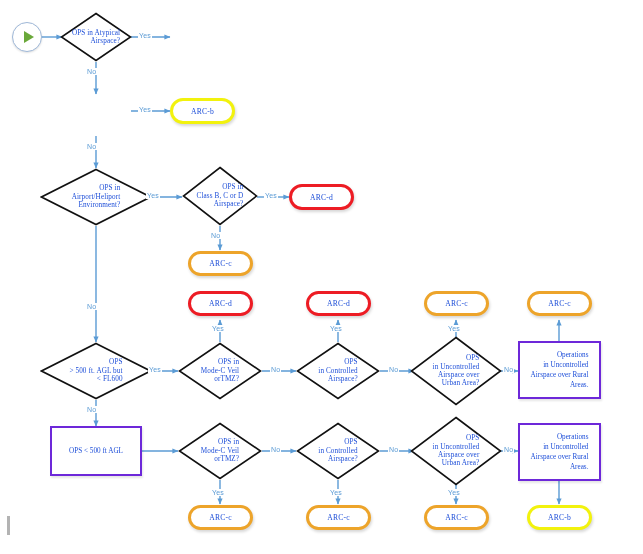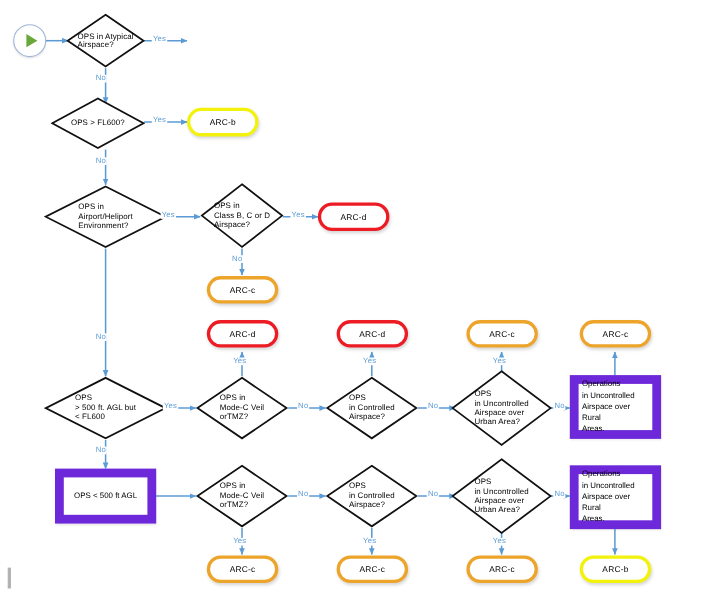--- a/index.html
+++ b/index.html
@@ -26,22 +26,23 @@
     pointer-events: none;
   }
 
   
   .node {
     position: absolute;
     box-sizing: border-box;
     display: flex;
     align-items: center;
     justify-content: center;
-    text-align: left;
-    color: #000000;
+    text-align: right;
+    color: #1d4ed8;
+    font-family: Liberation Serif, serif;
   }
 
   
   .diamond {
     background: transparent;
   }
   .diamond .dshape {
     position: absolute;
     left: 0; top: 0;
     width: 100%; height: 100%;
@@ -62,21 +63,21 @@
     border-style: solid;
     border-width: 3px;
     background: #ffffff;
     font-size: 7.6px;
     letter-spacing: 0.2px;
     box-shadow: 1px 2px 3px rgba(0,0,0,0.16);
   }
 
   
   .rect {
-    border: 8px solid #6d28d9;
+    border: 2px solid #6d28d9;
     background: #ffffff;
     font-size: 7.2px;
     line-height: 1.42;
     white-space: pre-line;
     padding: 0 3px;
     box-shadow: 1px 2px 2px rgba(0,0,0,0.10);
   }
   .rect.single {
     line-height: 1.2;
   }
@@ -178,26 +179,20 @@
 
   <div class="node diamond" style="left:60px; top:12px; width:72px; height:50px;">
     <svg class="dshape" viewBox="0 0 72 50" preserveAspectRatio="none">
       <polygon points="36,1.5 70.5,25 36,48.5 1.5,25" fill="#ffffff" stroke="#111111" stroke-width="1.6"></polygon>
     </svg>
     <span class="dlabel">OPS in Atypical
 Airspace?</span>
   </div>
 
 
-  <div class="node diamond" style="left:46px; top:88px; width:86px; height:48px;">
-    <svg class="dshape" viewBox="0 0 86 48" preserveAspectRatio="none">
-      <polygon points="43,1.5 84.5,24 43,46.5 1.5,24" fill="#ffffff" stroke="#111111" stroke-width="1.6"></polygon>
-    </svg>
-    <span class="dlabel">OPS &gt; FL600?</span>
-  </div>
 
   <div class="node pill" style="left:170px; top:98px; width:65px; height:26px; border-color:#f2f20d;">
     <span>ARC-b</span>
   </div>
 
   <div class="node diamond" style="left:40px; top:168px; width:112px; height:58px;">
     <svg class="dshape" viewBox="0 0 112 58" preserveAspectRatio="none">
       <polygon points="56,1.5 110.5,29 56,56.5 1.5,29" fill="#ffffff" stroke="#111111" stroke-width="1.6"></polygon>
     </svg>
     <span class="dlabel">OPS in

